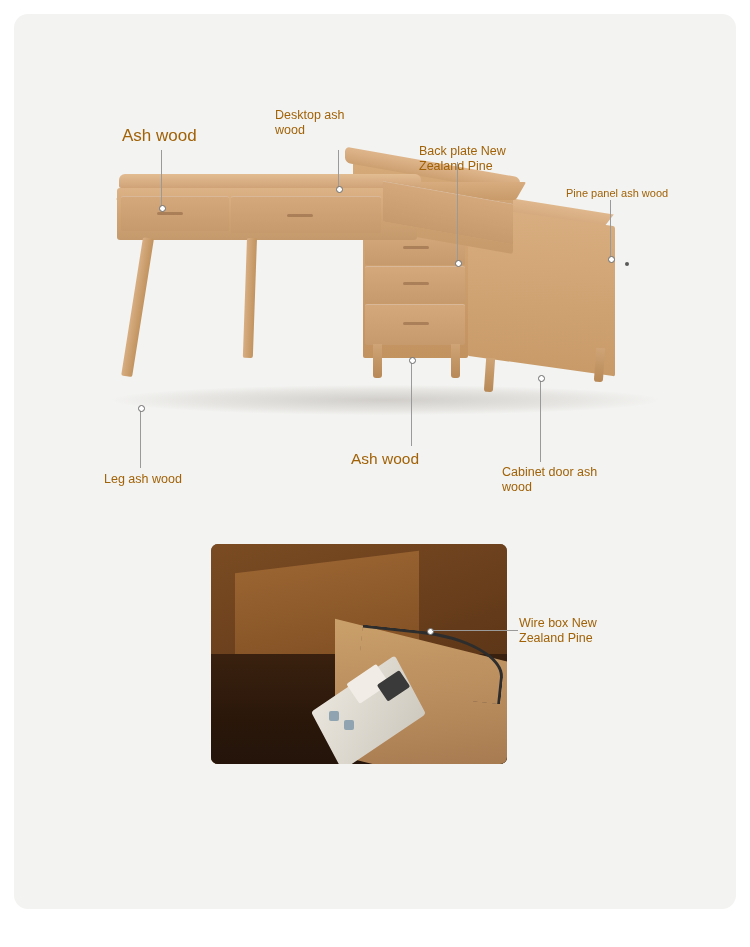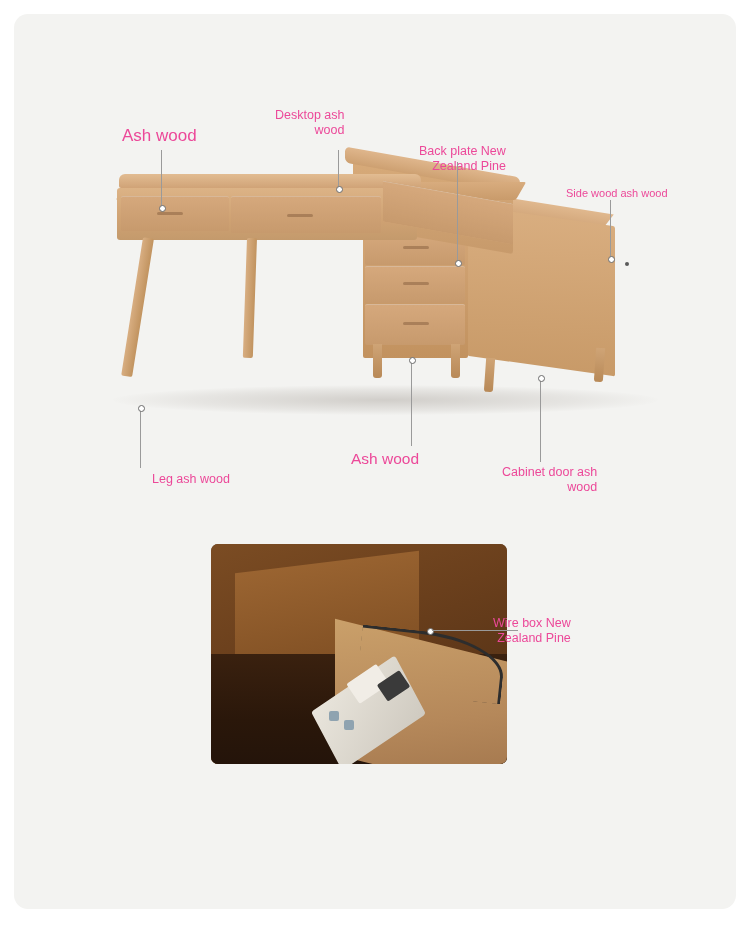--- a/index.html
+++ b/index.html
@@ -221,24 +221,23 @@
   .ph-sock {
     position: absolute;
     width: 10px; height: 10px;
     border-radius: 2px;
     background: #8fa3b0;
   }
 
   
   .callout-label {
     position: absolute;
-    color: #ec4899;
+    color: #a16207;
     line-height: 1.22;
     white-space: pre-line;
-    text-align: right;
   }
   .lbl-sm { font-size: 11px; }
   .lbl-md { font-size: 12.5px; }
   .lbl-lg { font-size: 15.5px; }
   .lbl-xl { font-size: 17px; }
   .leader {
     position: absolute;
     background: #9a9a9a;
   }
   .leader-v { width: 1px; }
@@ -303,26 +302,26 @@
   <div class="callout-label lbl-md" style="left:275px; top:108px;">Desktop ash
 wood</div>
   <div class="leader leader-v" style="left:338px; top:150px; height:38px;"></div>
   <div class="dot" style="left:336px; top:186px;"></div>
 
   <div class="callout-label lbl-md" style="left:419px; top:144px;">Back plate New
 Zealand Pine</div>
   <div class="leader leader-v" style="left:457px; top:162px; height:100px;"></div>
   <div class="dot" style="left:455px; top:260px;"></div>
 
-  <div class="callout-label lbl-sm" style="left:566px; top:187px;">Side wood ash wood</div>
+  <div class="callout-label lbl-sm" style="left:566px; top:187px;">Pine panel ash wood</div>
   <div class="leader leader-v" style="left:610px; top:200px; height:58px;"></div>
   <div class="dot" style="left:608px; top:256px;"></div>
   <div class="dot-solid" style="left:625px; top:262px;"></div>
 
-  <div class="callout-label lbl-md" style="left:104px; top:472px;margin-left:48px;">Leg ash wood</div>
+  <div class="callout-label lbl-md" style="left:104px; top:472px;">Leg ash wood</div>
   <div class="leader leader-v" style="left:140px; top:410px; height:58px;"></div>
   <div class="dot" style="left:138px; top:405px;"></div>
 
   <div class="callout-label lbl-lg" style="left:351px; top:450px;">Ash wood</div>
   <div class="leader leader-v" style="left:411px; top:362px; height:84px;"></div>
   <div class="dot" style="left:409px; top:357px;"></div>
 
   <div class="callout-label lbl-md" style="left:502px; top:465px;">Cabinet door ash
 wood</div>
   <div class="leader leader-v" style="left:540px; top:380px; height:82px;"></div>
@@ -336,15 +335,15 @@
     <div class="ph-strip"></div>
     <div class="ph-sock" style="left:40%; top:76%;"></div>
     <div class="ph-sock" style="left:45%; top:80%;"></div>
     <div class="ph-plug"></div>
     <div class="ph-plug2"></div>
     <div class="ph-cable"></div>
   </div>
 
   <div class="dot" style="left:427px; top:628px;"></div>
   <div class="leader leader-h" style="left:432px; top:630px; width:86px;"></div>
-  <div class="callout-label lbl-md" style="left:493px; top:616px;">Wire box New
+  <div class="callout-label lbl-md" style="left:519px; top:616px;">Wire box New
 Zealand Pine</div>
 </div>
 
 </body></html>

